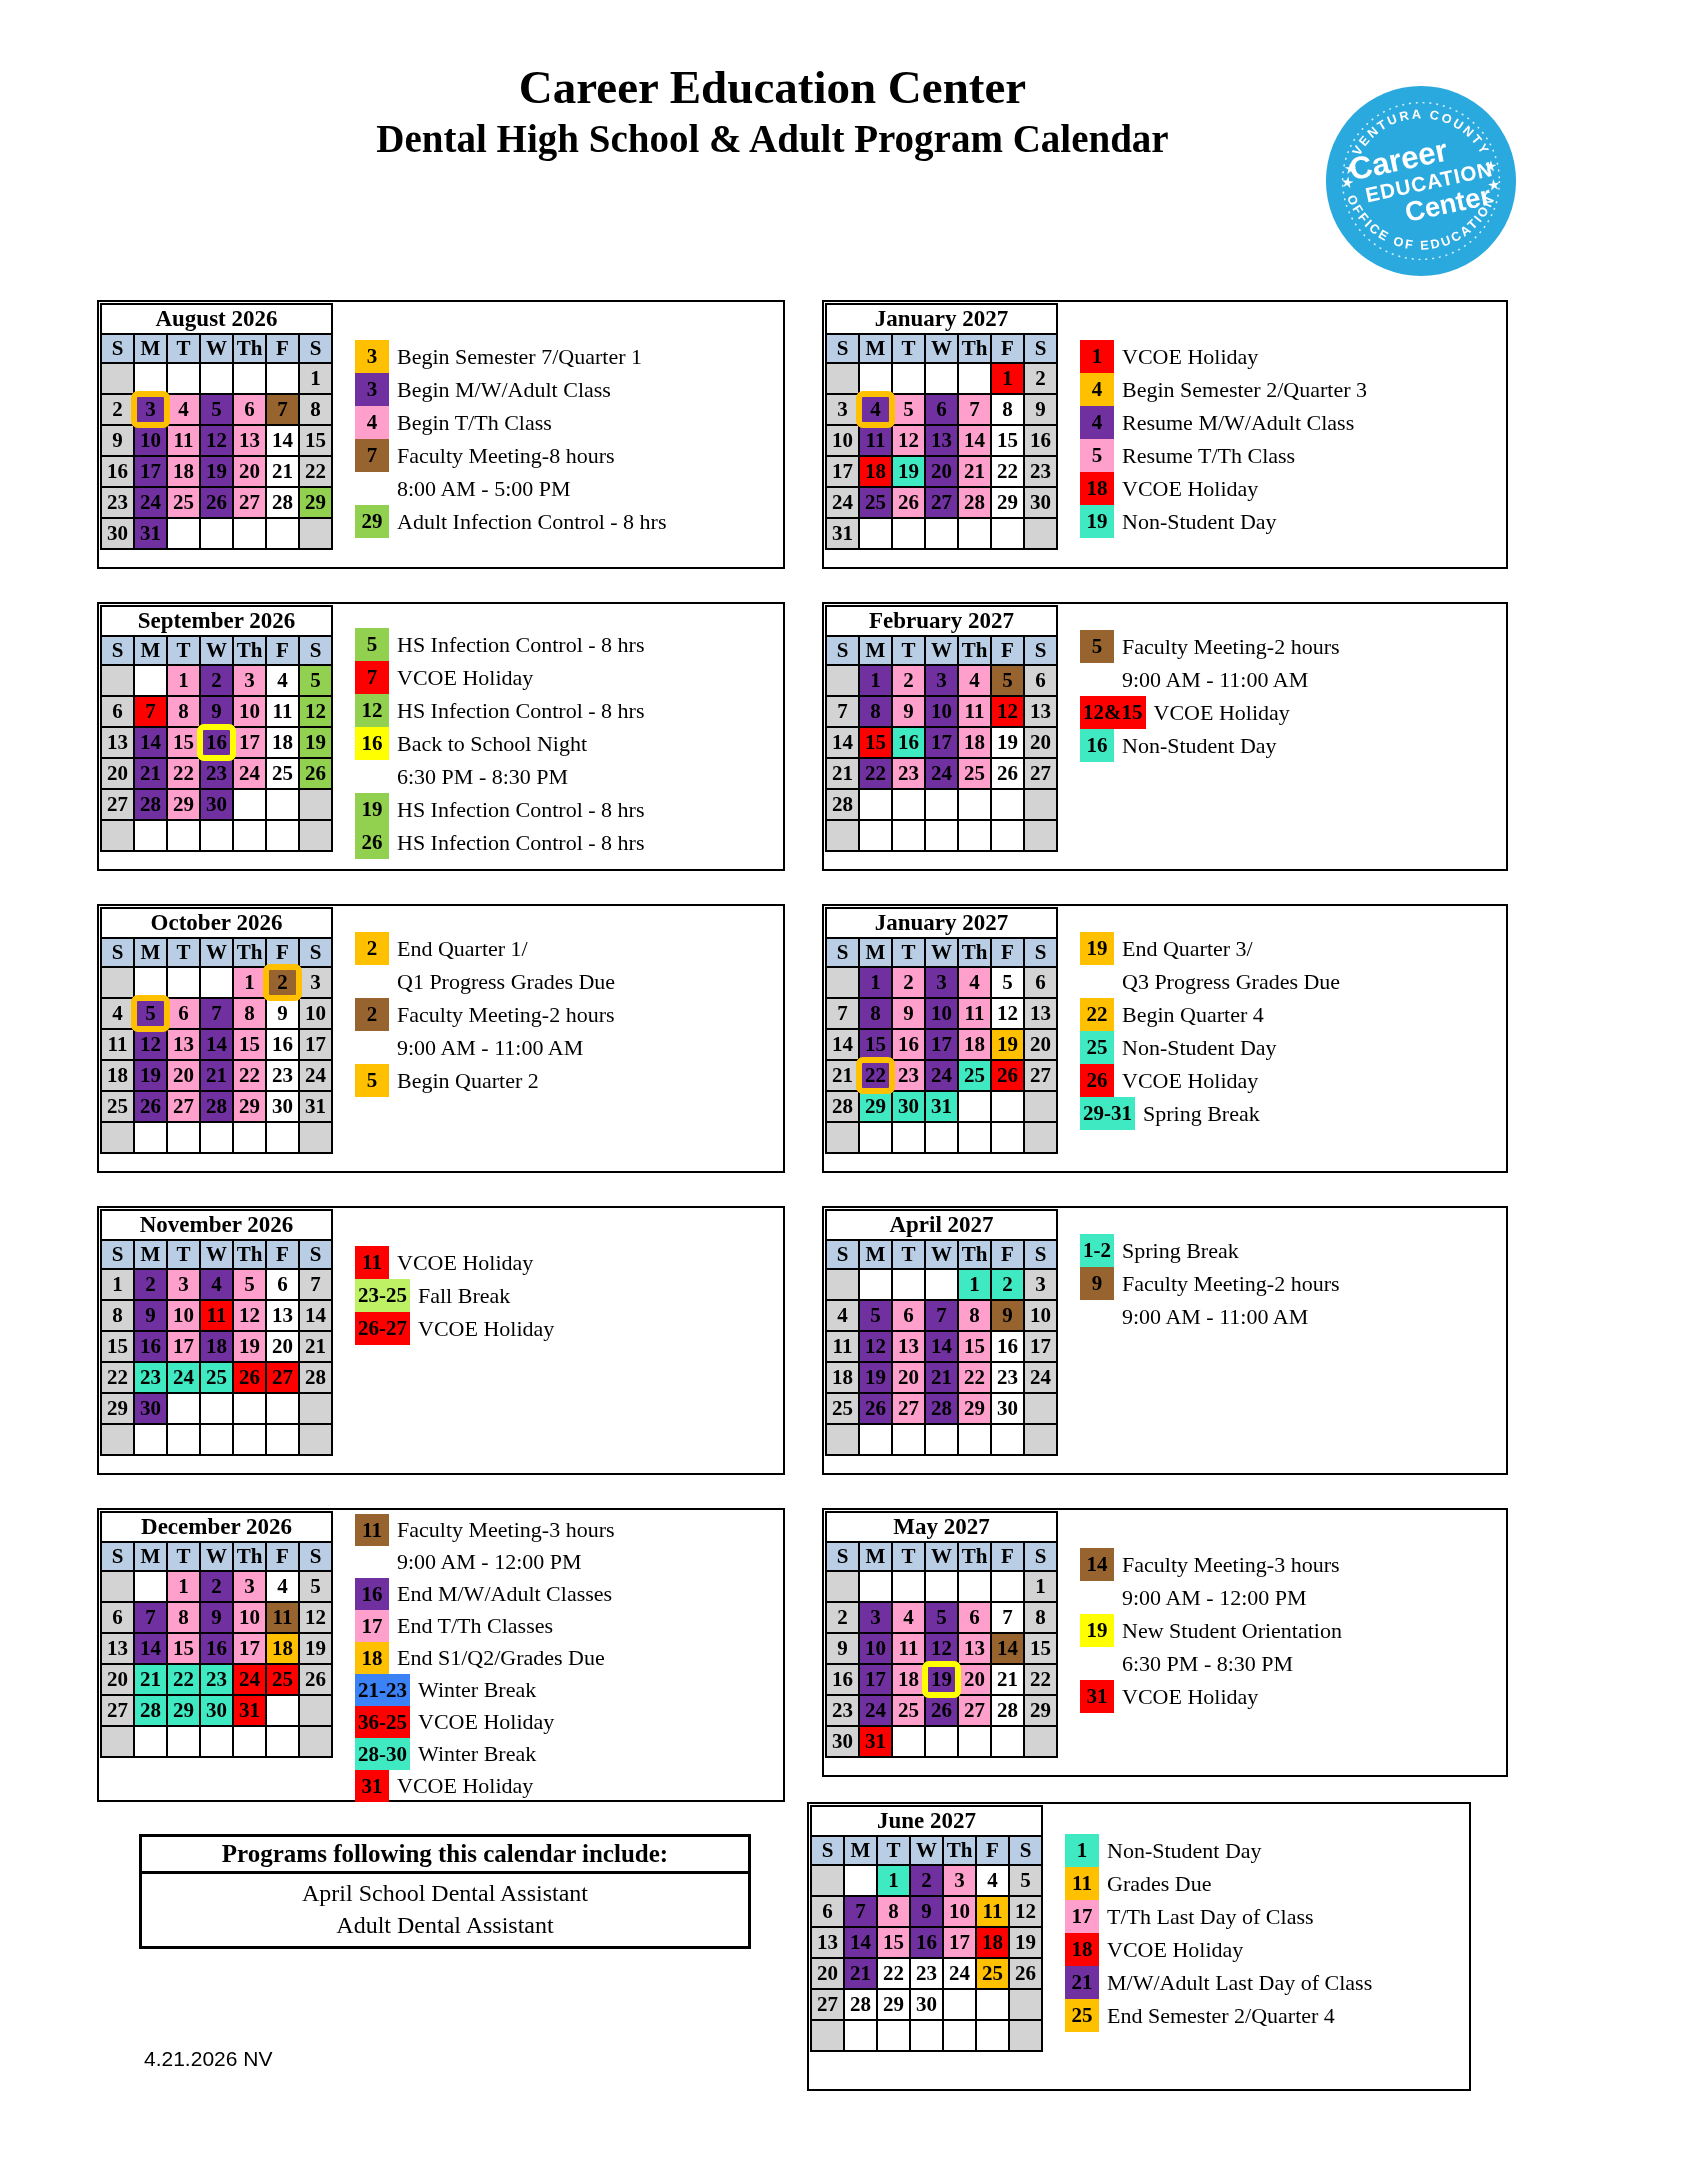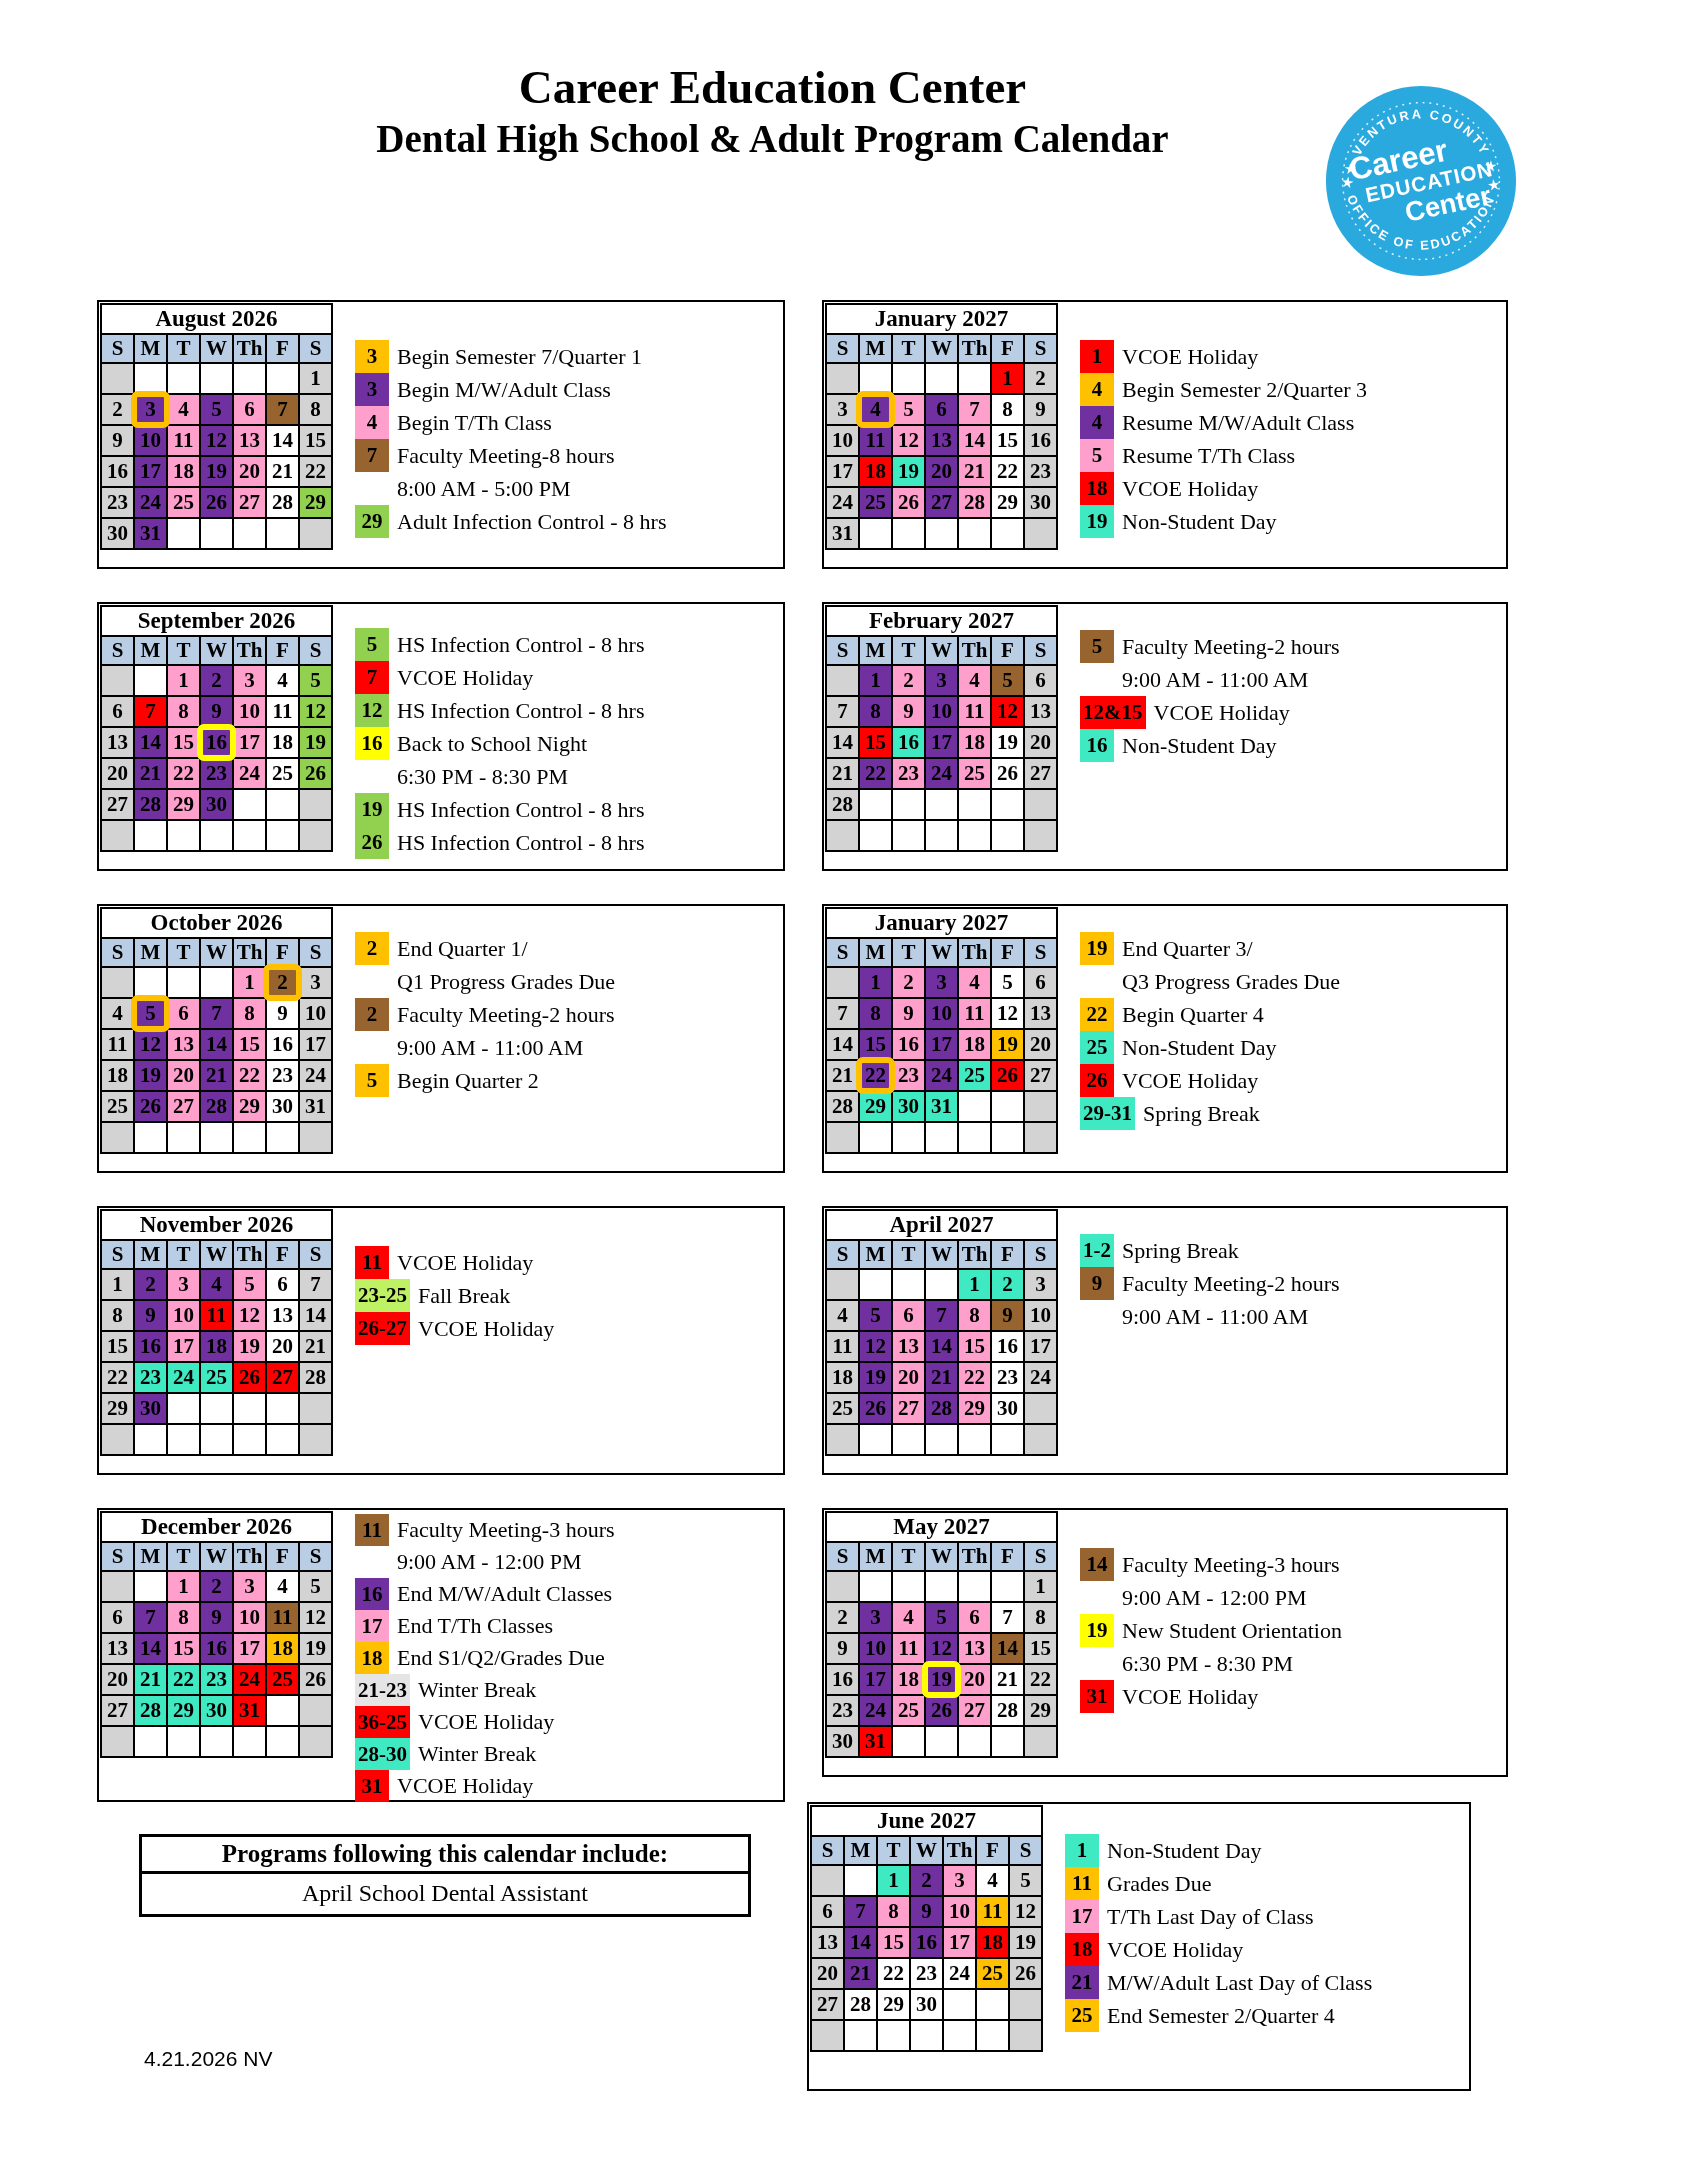--- a/index.html
+++ b/index.html
@@ -532,21 +532,21 @@
           </div>
           <div class="lrow">
             <span class="chip" style="background:#FF9FCB">17</span>
             <span class="llab">End T/Th Classes</span>
           </div>
           <div class="lrow">
             <span class="chip" style="background:#FFC000">18</span>
             <span class="llab">End S1/Q2/Grades Due</span>
           </div>
           <div class="lrow">
-            <span class="chip" style="background:#e5e5e5">21-23</span>
+            <span class="chip" style="background:#3b82f6">21-23</span>
             <span class="llab">Winter Break</span>
           </div>
           <div class="lrow">
             <span class="chip" style="background:#FF0000">36-25</span>
             <span class="llab">VCOE Holiday</span>
           </div>
           <div class="lrow">
             <span class="chip" style="background:#3FE9C1">28-30</span>
             <span class="llab">Winter Break</span>
           </div>
@@ -1119,19 +1119,20 @@
             <span class="llab">End Semester 2/Quarter 4</span>
           </div>
         </div>
       </div>
     </div>
 
   <div class="programs">
     <div class="ptitle">Programs following this calendar include:</div>
     <div class="pad">
       <div class="pline">April School Dental Assistant</div>
+      <div class="pline">Adult Dental Assistant</div>
     </div>
   </div>
 
   <div class="footer">4.21.2026 NV</div>
 
 </div>
 
 
 </body></html>

